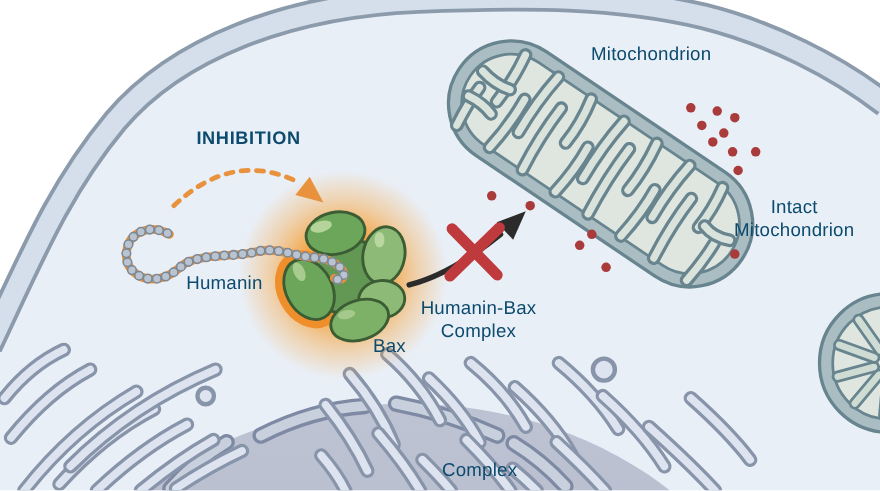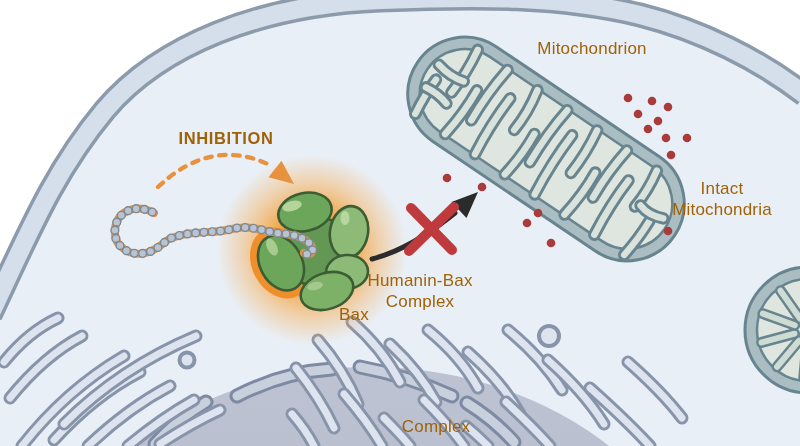--- a/index.html
+++ b/index.html
@@ -1,19 +1,19 @@
 <!DOCTYPE html>
 <html><head>
 <meta charset="utf-8">
 <style>
   html,body{margin:0;padding:0;background:#fff;}
   #stage{position:relative;width:800px;height:446px;overflow:hidden;background:#ffffff;
          font-family:"Liberation Sans", sans-serif;}
   #art{position:absolute;left:0;top:0;}
-  .label{position:absolute;transform:translate(-50%,-50%);color:#a16207;
+  .label{position:absolute;transform:translate(-50%,-50%);color:#0c4a6e;
          font-size:17px;font-weight:500;line-height:1.25;text-align:center;
          white-space:pre-line;letter-spacing:.2px;}
   .label.caps{font-weight:600;letter-spacing:.6px;font-size:16.5px;}
   
   .membrane-outer{stroke:#8c9bac;stroke-width:25;fill:none;}
   .membrane-fill{stroke:#d4dfeb;stroke-width:18;fill:none;}
   
   .tube{stroke:#8894a9;stroke-width:13;fill:none;stroke-linecap:round;}
   .tube-in{stroke:#dde4f0;stroke-width:7;fill:none;stroke-linecap:round;}
   .ring1{fill:#dde4f0;stroke:#8894a9;stroke-width:4;}
@@ -270,21 +270,22 @@
   </g>
 
   <g>
     <path d="M -10 315 C 30 230 55 170 105 110 C 160 45 260 5 380 0 C 480 -4 560 -4 640 15
              C 700 30 760 60 805 95 L 810 -30 L -12 -30 Z" fill="#ffffff"></path>
     <path class="membrane-outer" d="M -10 315 C 30 230 55 170 105 110 C 160 45 260 5 380 0 C 480 -4 560 -4 640 15 C 700 30 760 60 805 95"></path>
     <path class="membrane-fill" d="M -10 315 C 30 230 55 170 105 110 C 160 45 260 5 380 0 C 480 -4 560 -4 640 15 C 700 30 760 60 805 95"></path>
   </g>
 </svg>
 
-<div class="label caps" style="left:226px;top:138px">INHIBITION</div>
+<div class="label caps" style="left:226px;top:126px">INHIBITION</div>
+<div class="label" style="left:204px;top:257px">Humanin</div>
 <div class="label" style="left:354px;top:315px">Bax</div>
-<div class="label" style="left:420px;top:291px">Humanin-Bax
+<div class="label" style="left:435px;top:291px">Humanin-Bax
 Complex</div>
 <div class="label" style="left:592px;top:49px">Mitochondrion</div>
 <div class="label" style="left:722px;top:199px">Intact
-Mitochondria</div>
+Mitochondrion</div>
 <div class="label" style="left:436px;top:427px">Complex</div>
 </div>
 
 </body></html>

